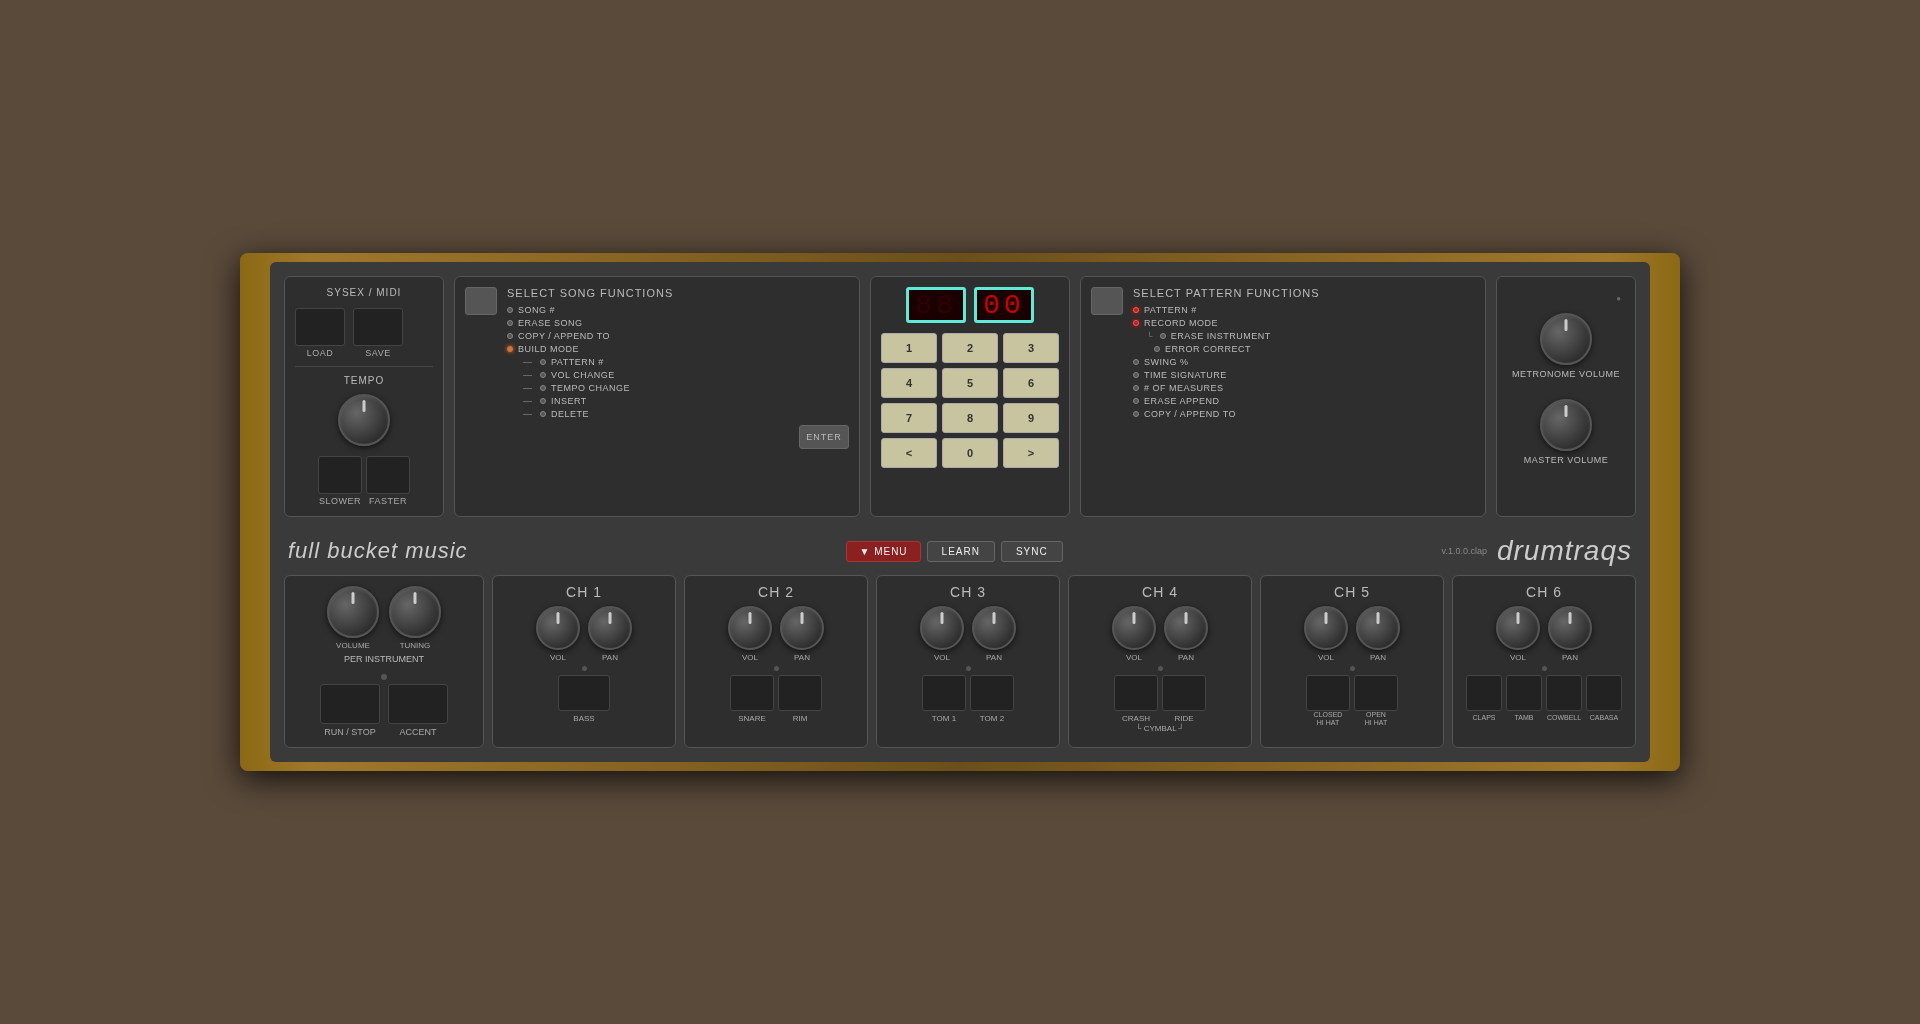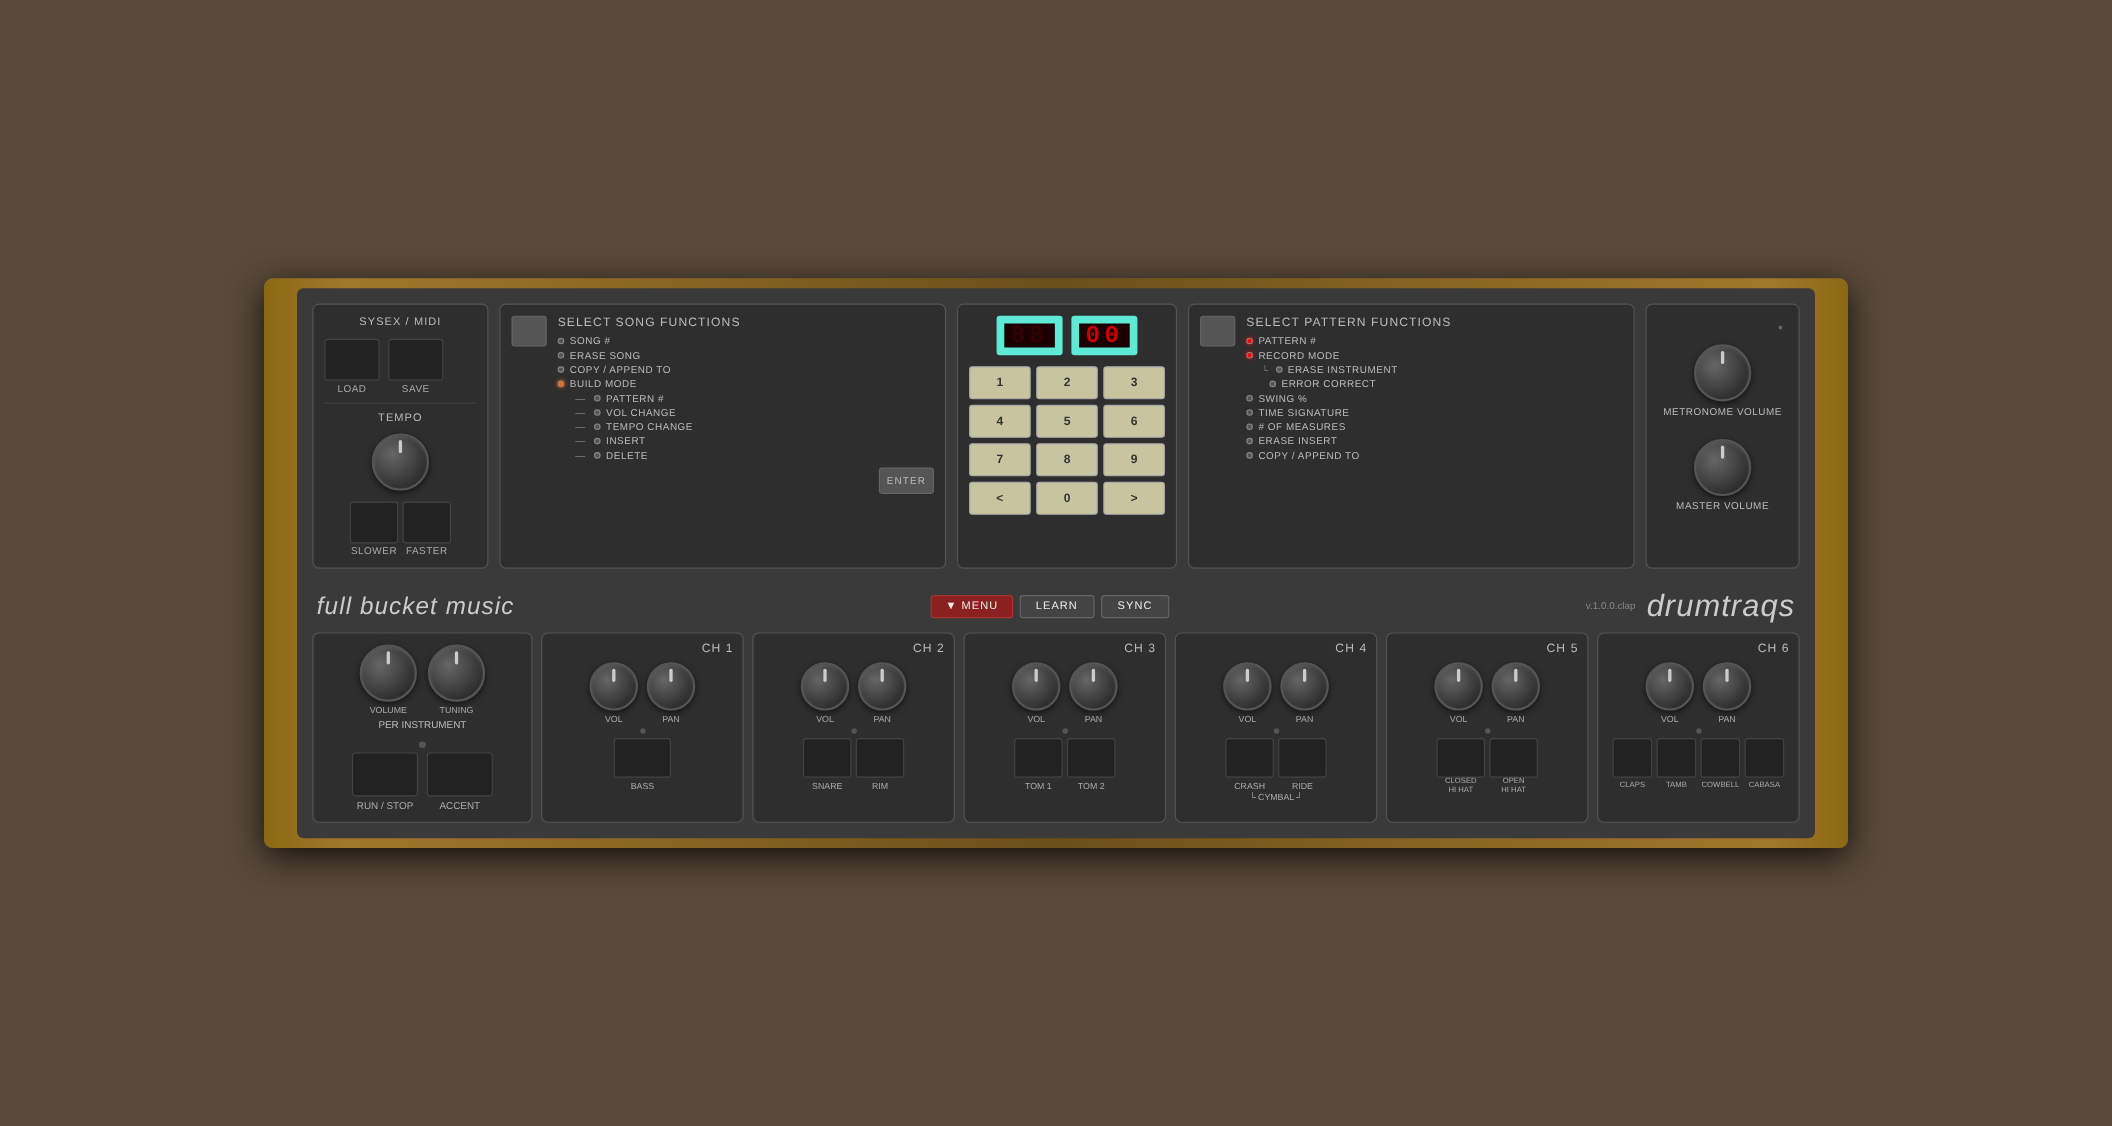--- a/index.html
+++ b/index.html
@@ -198,32 +198,31 @@
       min-width: 200px;
     }
     .display-row {
       display: flex;
       gap: 8px;
       justify-content: center;
       margin-bottom: 10px;
     }
     .display-box {
       background: #1a0000;
-      border: 7px solid #5eead4;
+      border: 3px solid #5eead4;
       border-radius: 3px;
       width: 60px;
       height: 36px;
       display: flex;
       align-items: center;
       justify-content: center;
       color: #cc0000;
-      font-size: 22px;
+      font-size: 28px;
       font-family: 'Courier New', monospace;
       letter-spacing: 4px;
-      font-weight: bold;
     }
     .display-box.dim {
       color: #440000;
     }
     .keypad-grid {
       display: grid;
       grid-template-columns: repeat(3, 1fr);
       gap: 5px;
     }
     .key-btn {
@@ -400,23 +399,23 @@
     
     .channel-panel {
       background: #2e2e2e;
       border: 1px solid #555;
       border-radius: 6px;
       padding: 8px;
       flex: 1;
     }
     .ch-title {
       color: #bbb;
-      font-size: 11px;
+      font-size: 14px;
       letter-spacing: 1px;
-      text-align: right;
+      text-align: center;
       margin-bottom: 6px;
     }
     .ch-knobs {
       display: flex;
       gap: 8px;
       justify-content: center;
       margin-bottom: 4px;
     }
     .ch-knob-group {
       display: flex;
@@ -648,21 +647,21 @@
             <div class="func-item">
               <div class="bullet"></div>
               <span class="func-label">TIME SIGNATURE</span>
             </div>
             <div class="func-item">
               <div class="bullet"></div>
               <span class="func-label"># OF MEASURES</span>
             </div>
             <div class="func-item">
               <div class="bullet"></div>
-              <span class="func-label">ERASE INSERT</span>
+              <span class="func-label">ERASE APPEND</span>
             </div>
             <div class="func-item">
               <div class="bullet"></div>
               <span class="func-label">COPY / APPEND TO</span>
             </div>
           </div>
         </div>
       </div>
 
       <div class="panel-box volume-panel">

